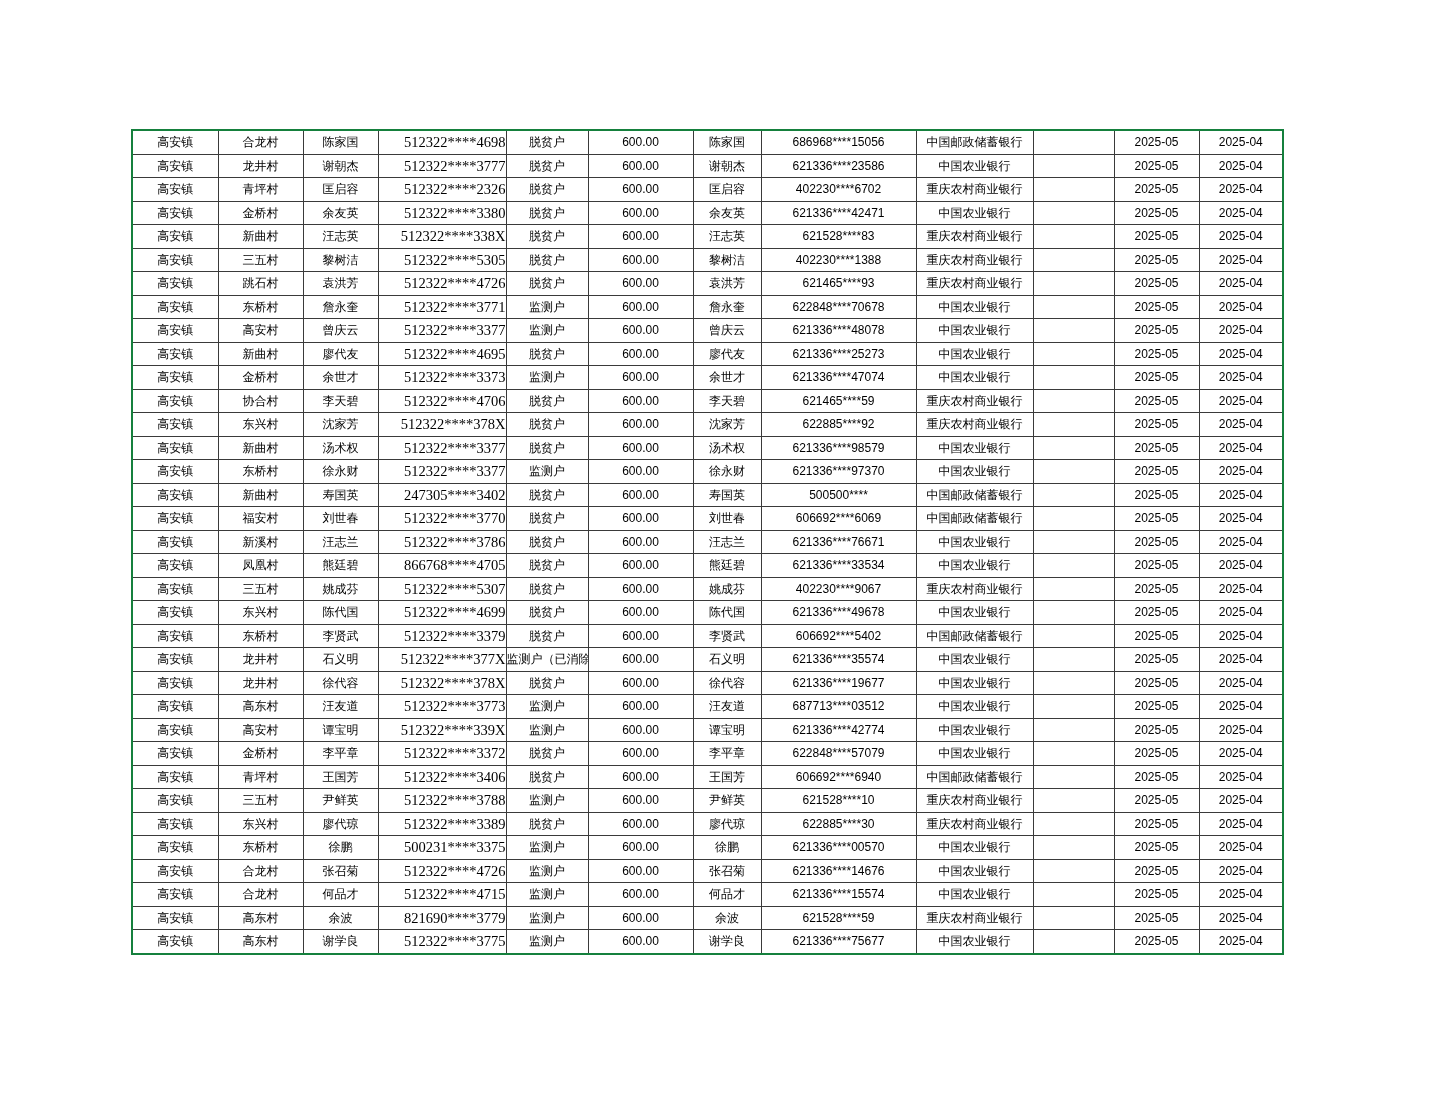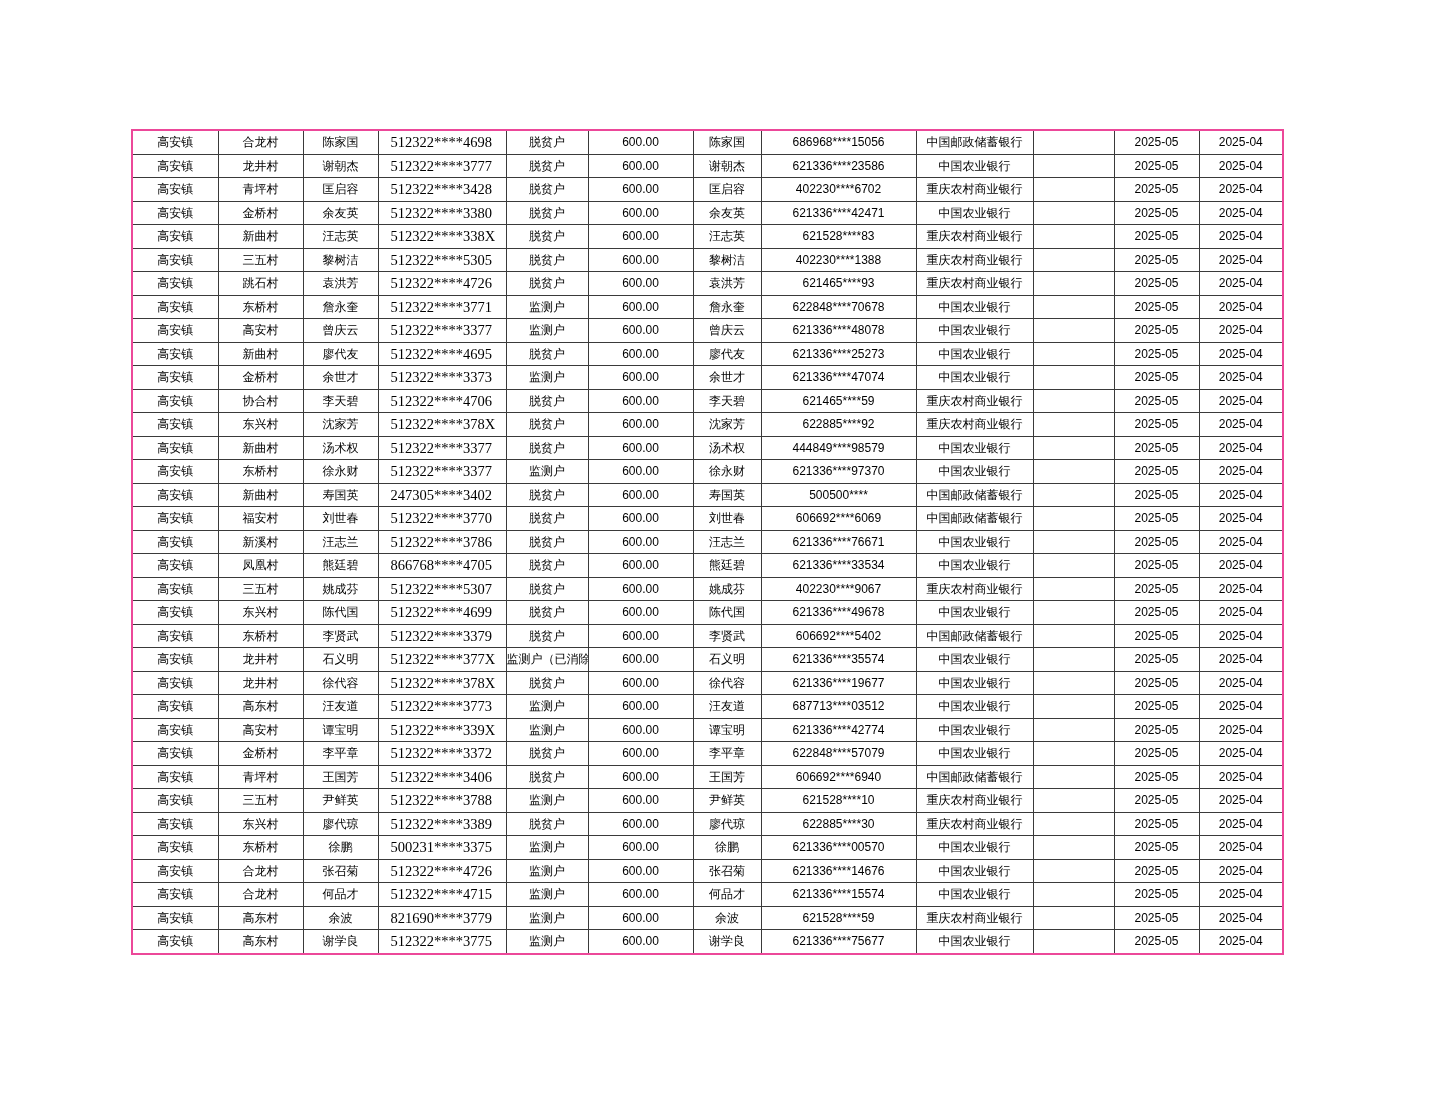--- a/index.html
+++ b/index.html
@@ -20,40 +20,40 @@
   }
   .sheet {
     position: absolute;
     left: 131px;
     top: 129px;
   }
   table.grid {
     border-collapse: collapse;
     table-layout: fixed;
     width: 1151px;
-    border: 2px solid #ec4899;
+    border: 2px solid #15803d;
   }
   table.grid td {
     border: 1px solid #3a3a3a;
     height: 22.5px;
     padding: 0;
     font-size: 12px;
     line-height: 22.5px;
     text-align: center;
     vertical-align: middle;
     white-space: nowrap;
     overflow: hidden;
     color: #000000;
     background: #ffffff;
   }
   table.grid td.c-id {
     font-family: "Liberation Serif", "DejaVu Serif", serif;
     font-size: 14.5px;
-    text-align: left;
-    padding-left: 12px;
+    text-align: right;
+    padding-left: 2px;
   }
   table.grid td.c-num {
     font-size: 12px;
   }
 </style>
 </head>
 <body>
 
 <div class="page">
   <div class="sheet">
@@ -98,21 +98,21 @@
             <td class="c-num">621336****23586</td>
             <td>中国农业银行</td>
             <td></td>
             <td class="c-num">2025-05</td>
             <td class="c-num">2025-04</td>
           </tr>
           <tr>
             <td>高安镇</td>
             <td>青坪村</td>
             <td>匡启容</td>
-            <td class="c-id">512322****3428</td>
+            <td class="c-id">512322****2326</td>
             <td>脱贫户</td>
             <td class="c-num">600.00</td>
             <td>匡启容</td>
             <td class="c-num">402230****6702</td>
             <td>重庆农村商业银行</td>
             <td></td>
             <td class="c-num">2025-05</td>
             <td class="c-num">2025-04</td>
           </tr>
           <tr>
@@ -256,21 +256,21 @@
             <td class="c-num">2025-04</td>
           </tr>
           <tr>
             <td>高安镇</td>
             <td>新曲村</td>
             <td>汤术权</td>
             <td class="c-id">512322****3377</td>
             <td>脱贫户</td>
             <td class="c-num">600.00</td>
             <td>汤术权</td>
-            <td class="c-num">444849****98579</td>
+            <td class="c-num">621336****98579</td>
             <td>中国农业银行</td>
             <td></td>
             <td class="c-num">2025-05</td>
             <td class="c-num">2025-04</td>
           </tr>
           <tr>
             <td>高安镇</td>
             <td>东桥村</td>
             <td>徐永财</td>
             <td class="c-id">512322****3377</td>

